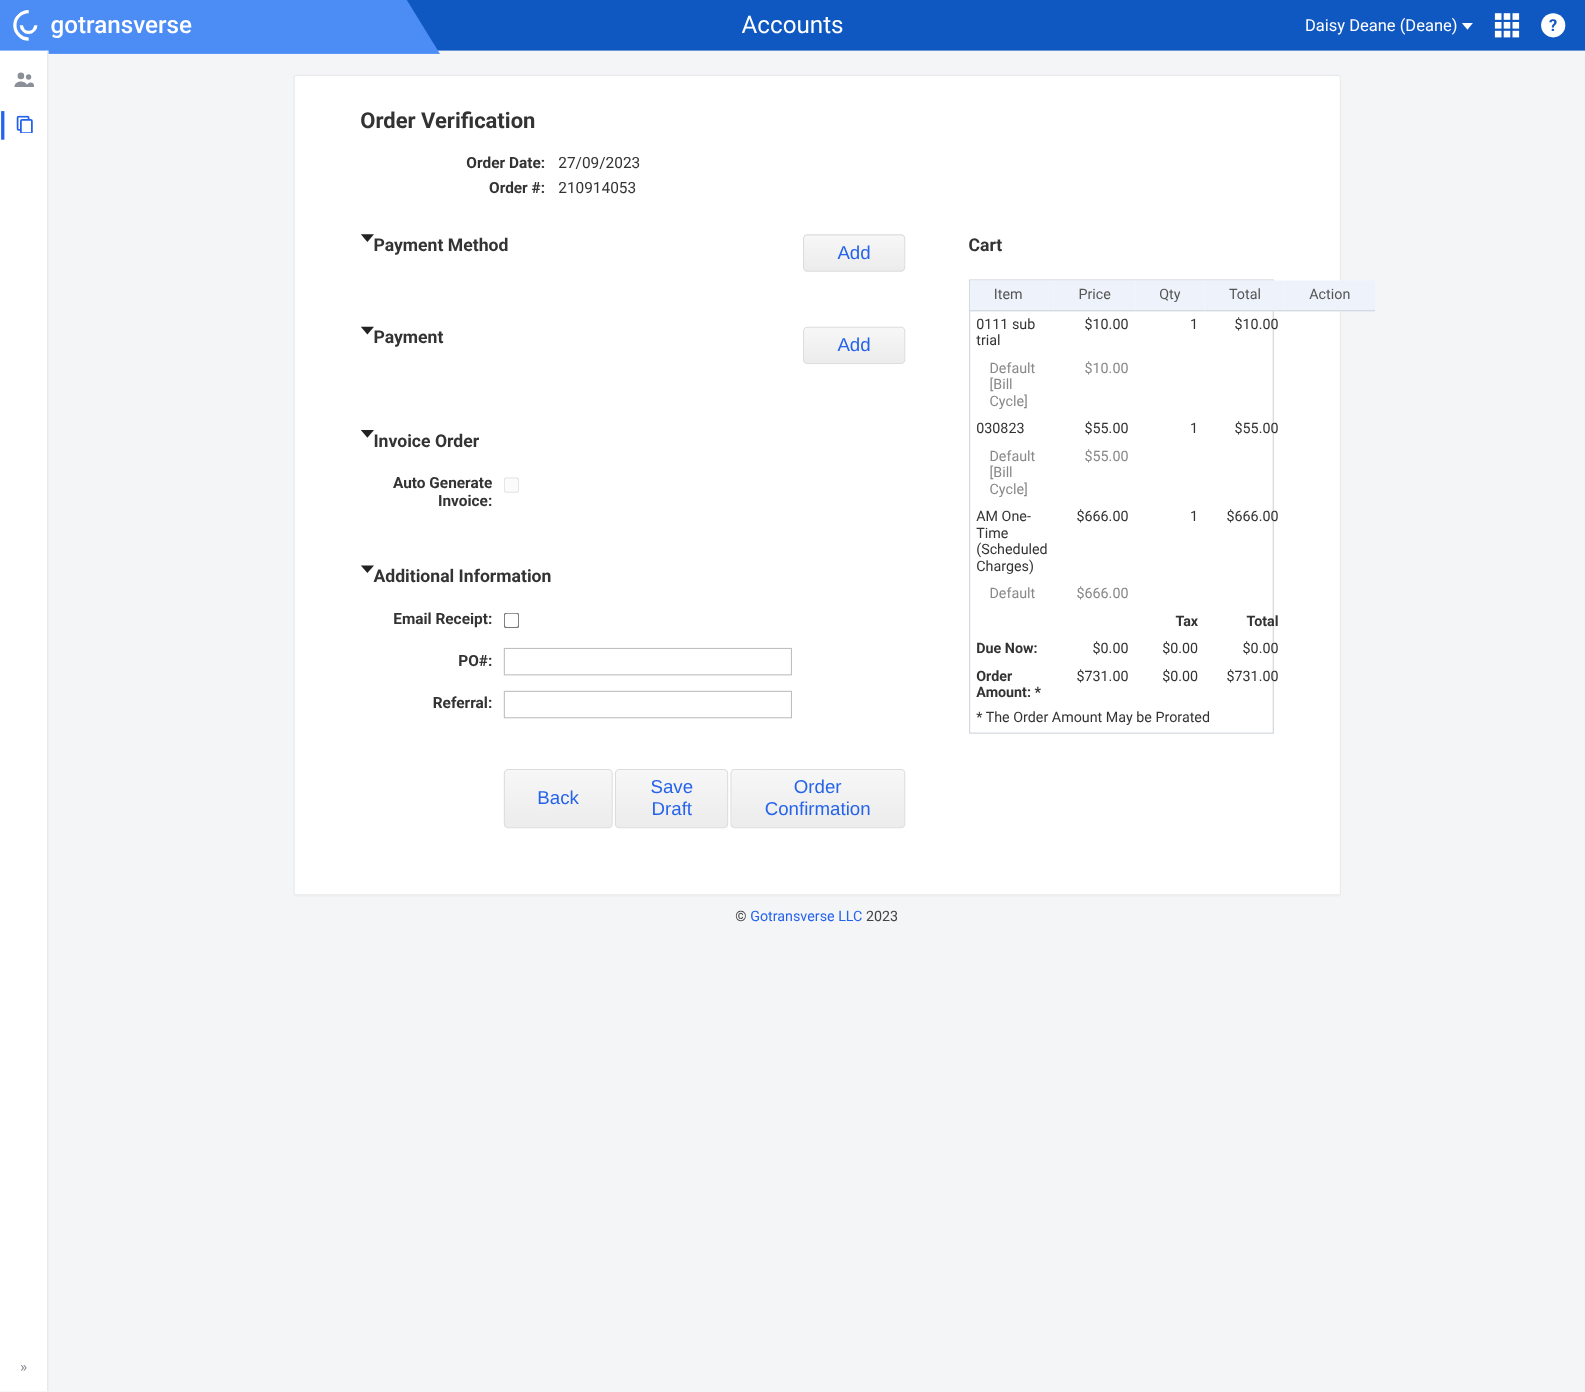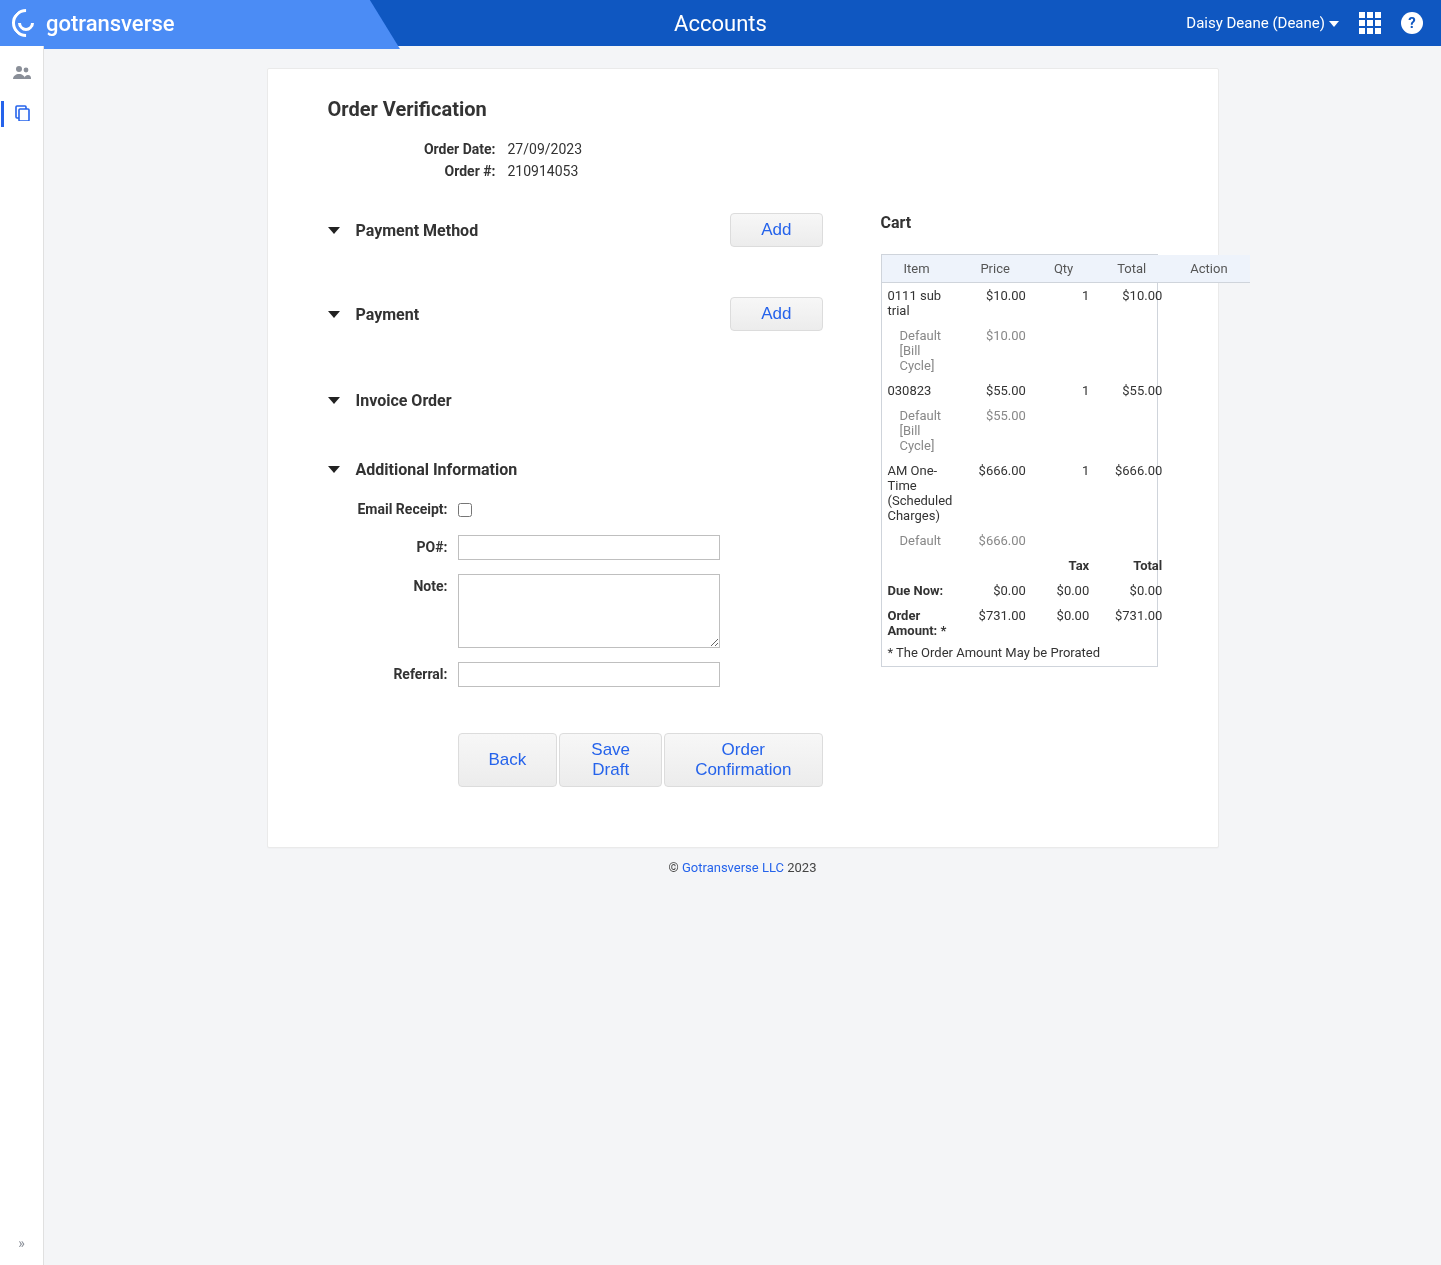--- a/index.html
+++ b/index.html
@@ -145,22 +145,22 @@
   }
   .order-meta .value { font-size:14px; }
 
   
   .two-col { display:flex; gap:58px; align-items:flex-start;}
   .left-col { flex:0 0 495px; }
   .right-col { flex:1; min-width: 0; }
 
   .section { margin-bottom: 50px; }
   .section-header {
-    display:flex; align-items:center;
-    gap:16px;
+    display:flex; 
+    gap:0;
     font-size:16px; font-weight:700;
     margin-bottom: 18px;
   }
   .section-header .tri {
     width:0;height:0;
     border-left:6px solid transparent;
     border-right:6px solid transparent;
     border-top:7px solid #222;
   }
   .section-add { margin-left:auto; }
@@ -305,38 +305,38 @@
                 <button class="btn">Add</button>
               </span>
             </div>
           </div>
 
           <div class="section" style="margin-top:60px;">
             <div class="section-header">
               <span class="tri"></span>
               <span>Invoice Order</span>
             </div>
+            <div class="form-row">
+              <label>Auto Generate Invoice:</label>
+              <input type="checkbox" disabled="" style="opacity: 0.6;">
+            </div>
           </div>
 
           <div class="section" style="margin-top:50px;margin-bottom:0;">
             <div class="section-header">
               <span class="tri"></span>
               <span>Additional Information</span>
             </div>
             <div class="form-row">
               <label>Email Receipt:</label>
               <input type="checkbox" style="">
             </div>
             <div class="form-row" style="margin-top:18px;">
               <label>PO#:</label>
               <input type="text" style="">
-            </div>
-            <div class="form-row">
-              <label>Note:</label>
-              <textarea style=""></textarea>
             </div>
             <div class="form-row">
               <label>Referral:</label>
               <input type="text" style="">
             </div>
           </div>
 
           <div class="actions">
             <button class="btn">Back</button>
             <button class="btn">Save Draft</button>

